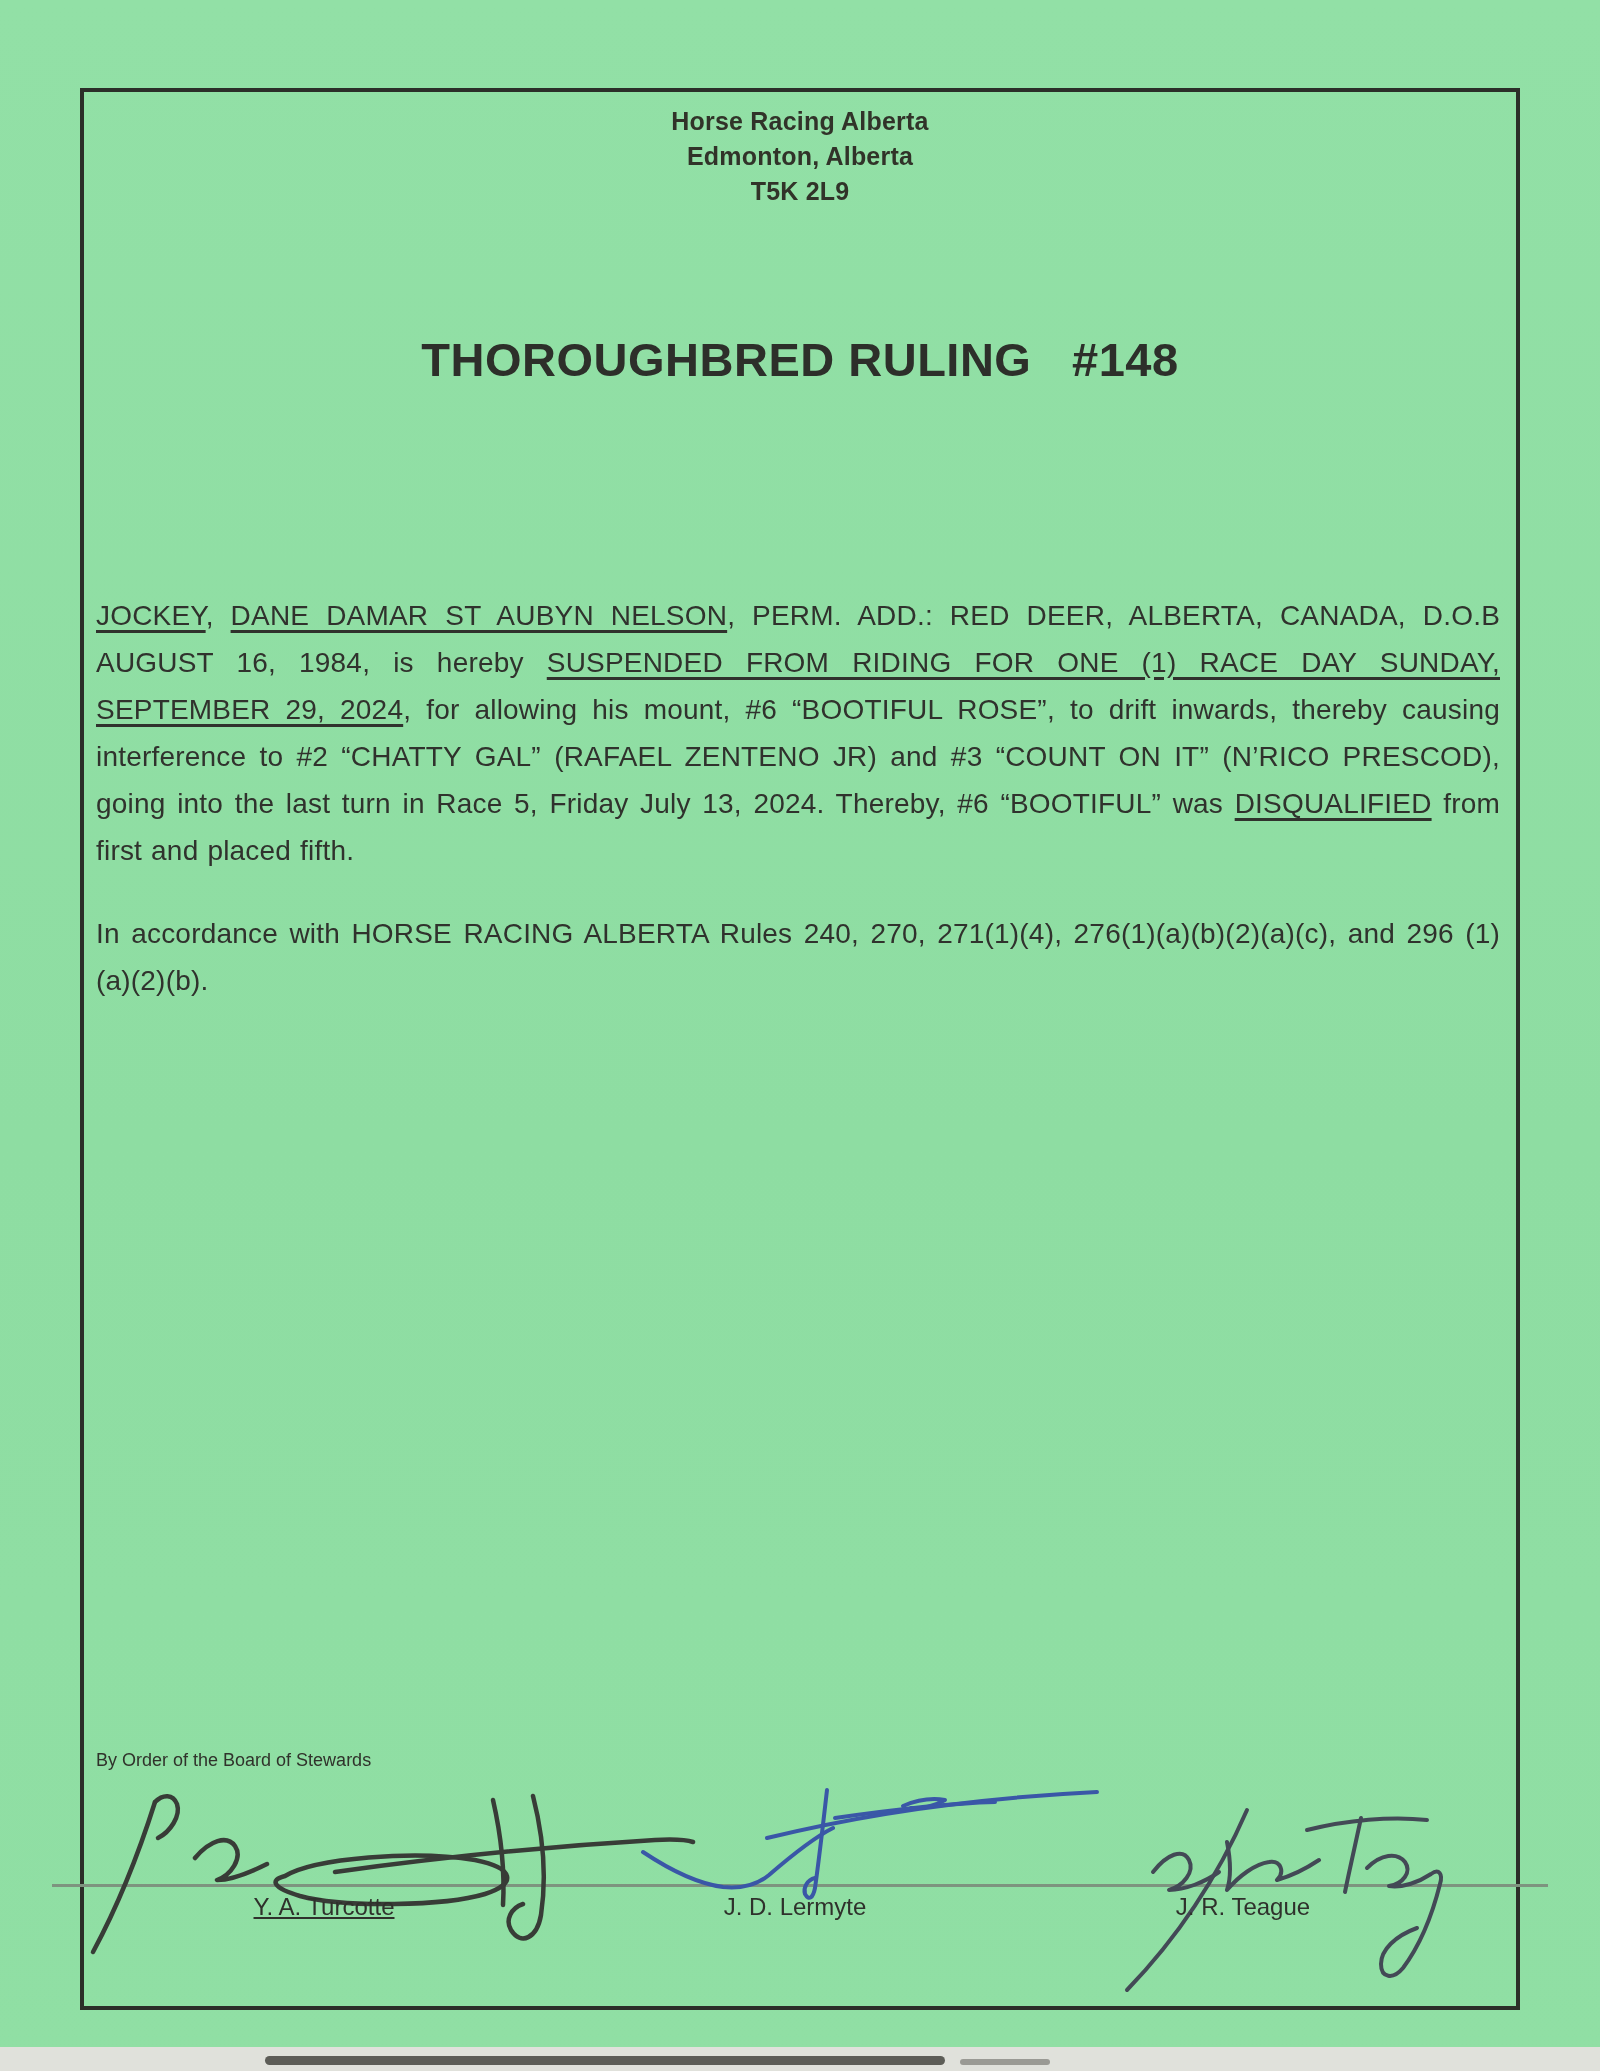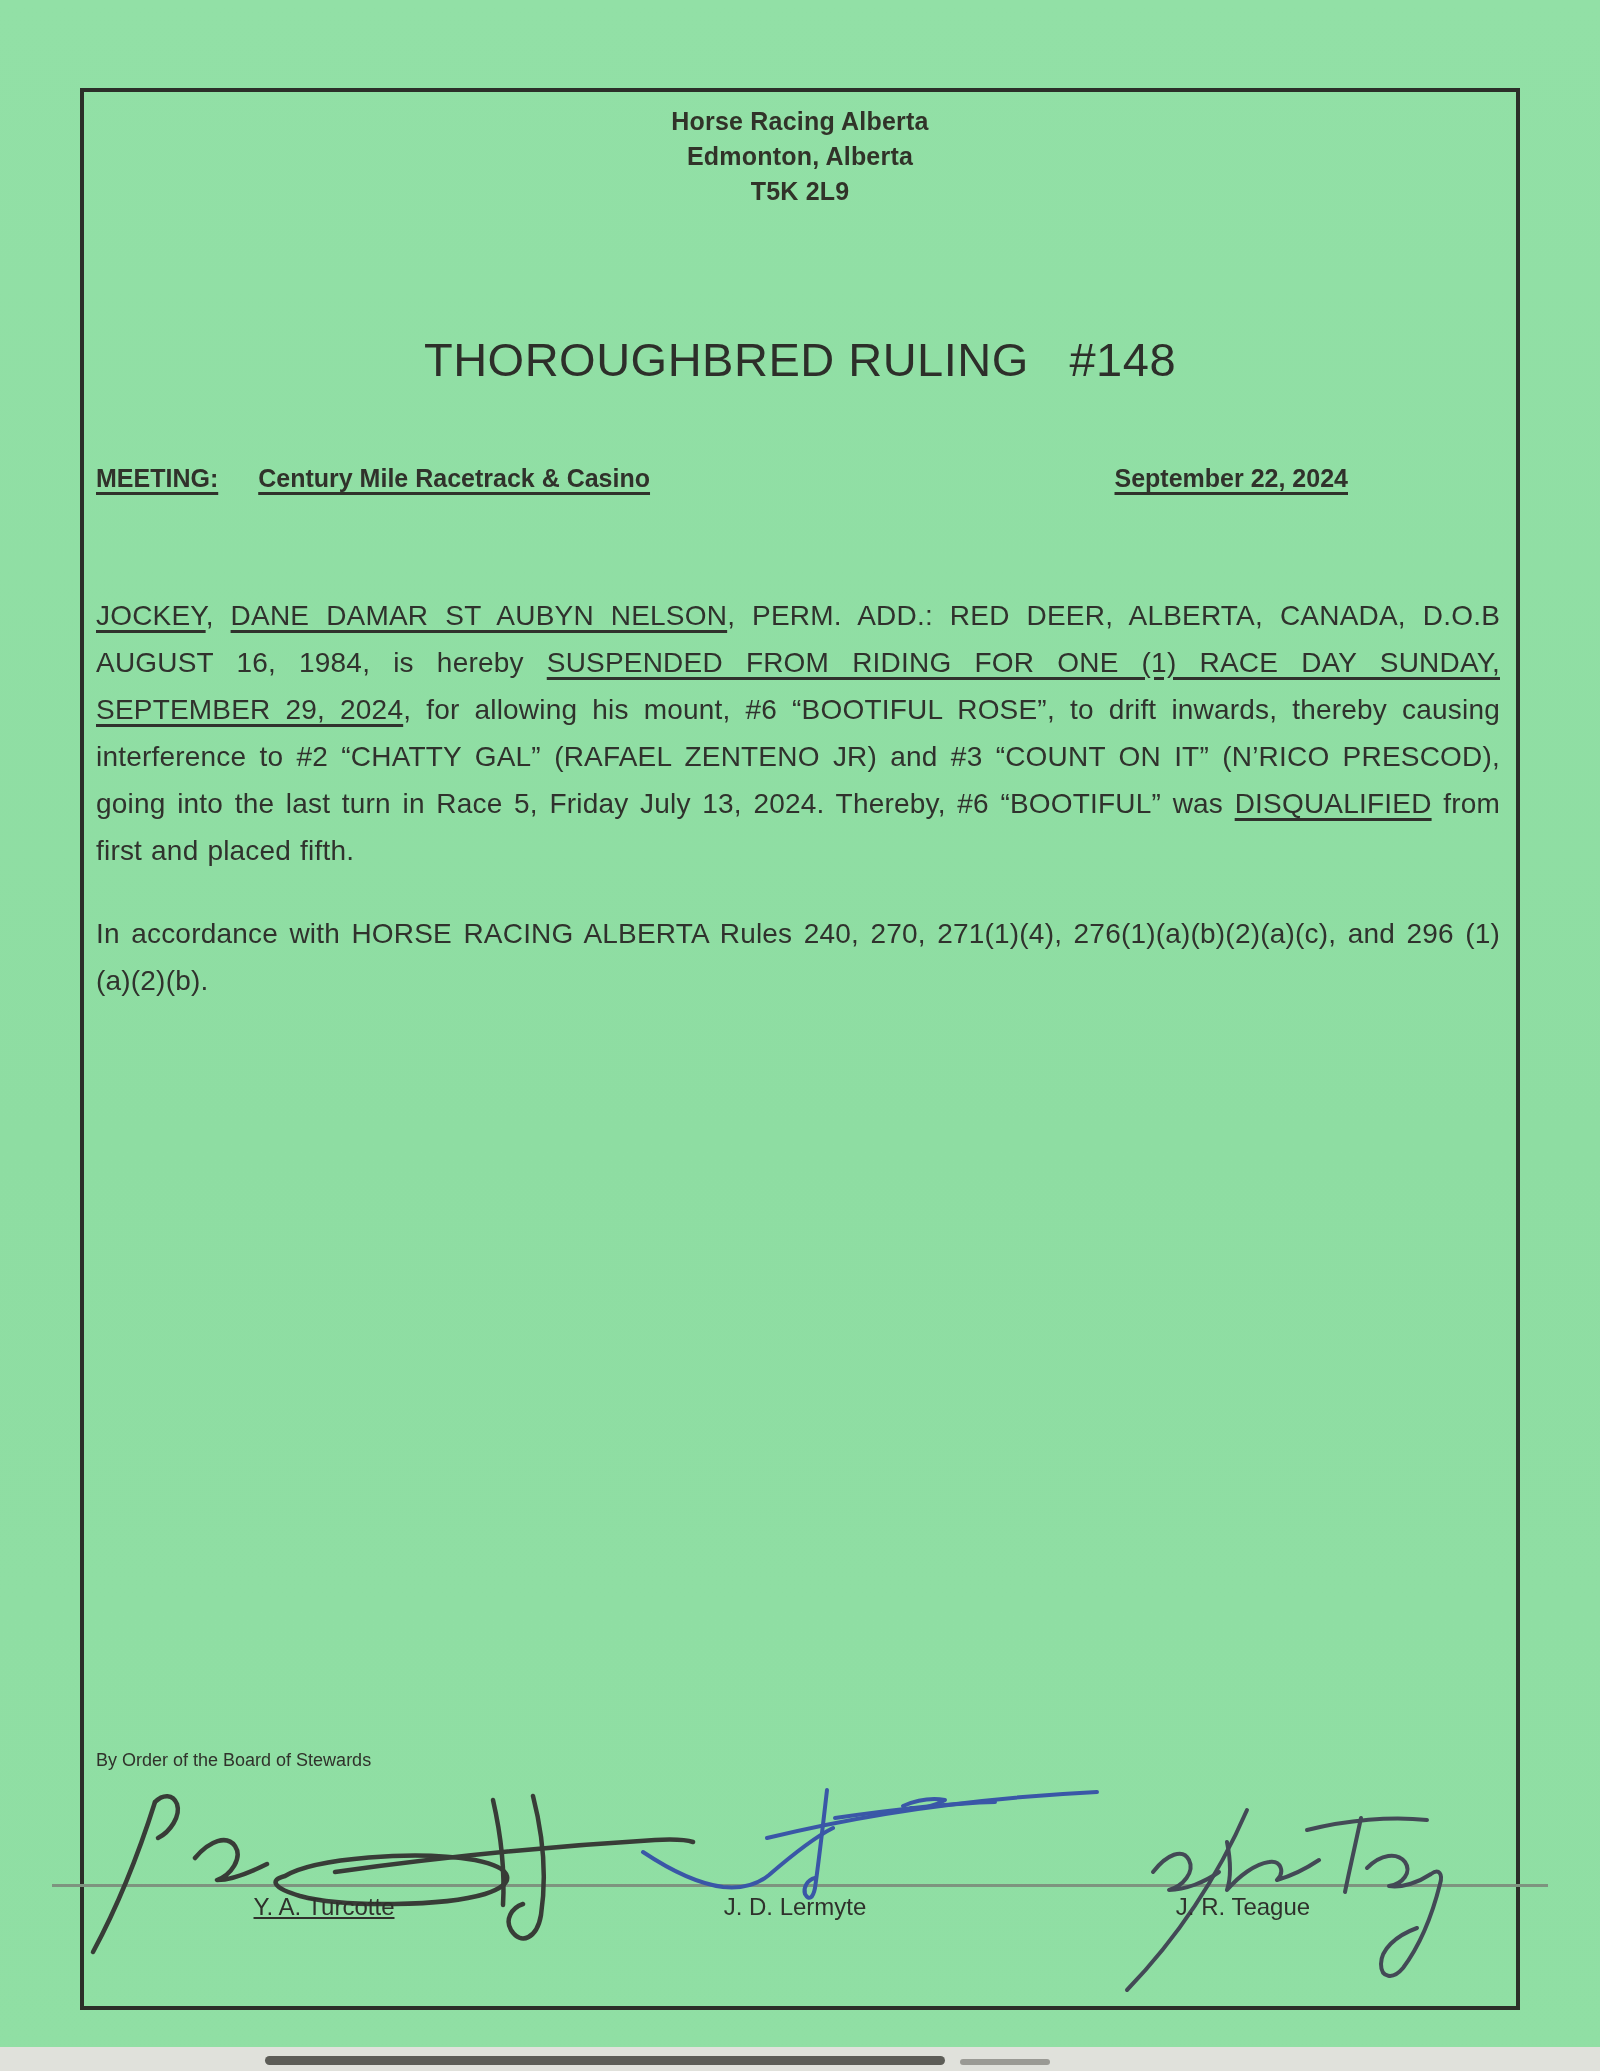--- a/index.html
+++ b/index.html
@@ -23,21 +23,21 @@
   .letterhead {
     position:absolute; left:0; top:104px; width:100%;
     text-align:center;
     font-weight:700; font-size:25px; line-height:35px;
     letter-spacing:0.2px; color:#313329;
   }
 
   .doc-title {
     position:absolute; left:0; top:332px; width:100%;
     text-align:center;
-    font-size:47px; font-weight:400; letter-spacing:0.5px;
+    font-size:47px; font-weight:700; letter-spacing:0.5px;
     white-space:pre; color:#2d2f2a;
   }
 
   .meeting-row {
     position:absolute; left:96px; top:464px; right:100px;
     display:flex; align-items:baseline;
     font-size:25px; font-weight:700; color:#30322b;
   }
   .meeting-row .venue { margin-left:40px; }
   .meeting-row .date  { margin-left:auto; margin-right:152px; }
@@ -103,25 +103,20 @@
   <div class="frame"></div>
 
   <div class="letterhead">
     <div>Horse Racing Alberta</div>
     <div>Edmonton, Alberta</div>
     <div>T5K 2L9</div>
   </div>
 
   <div class="doc-title">THOROUGHBRED RULING   #148</div>
 
-  <div class="meeting-row">
-    <span class="u">MEETING:</span>
-    <span class="u venue">Century Mile Racetrack &amp; Casino</span>
-    <span class="u date">September 22, 2024</span>
-  </div>
 
   <div class="body-par"><span class="u">JOCKEY</span><span>, </span><span class="u">DANE DAMAR ST AUBYN NELSON</span><span>, PERM. ADD.: RED DEER, ALBERTA, CANADA, D.O.B AUGUST 16, 1984, is hereby </span><span class="u">SUSPENDED FROM RIDING FOR ONE (1) RACE DAY SUNDAY, SEPTEMBER 29, 2024</span><span>, for allowing his mount, #6 “BOOTIFUL ROSE”, to drift inwards, thereby causing interference to #2 “CHATTY GAL” (RAFAEL ZENTENO JR) and #3 “COUNT ON IT” (N’RICO PRESCOD), going into the last turn in Race 5, Friday July 13, 2024. Thereby, #6 “BOOTIFUL” was </span><span class="u">DISQUALIFIED</span><span> from first and placed fifth.</span></div>
 
   <div class="rules-par">In accordance with HORSE RACING ALBERTA Rules 240, 270, 271(1)(4), 276(1)(a)(b)(2)(a)(c), and 296 (1)(a)(2)(b).</div>
 
   <div class="by-order">By Order of the Board of Stewards</div>
 
   <div class="sig-rule"></div>
 
   <svg class="sig-svg" width="1490" height="225" viewBox="0 0 1490 225" fill="none" stroke-linecap="round" stroke-linejoin="round">

